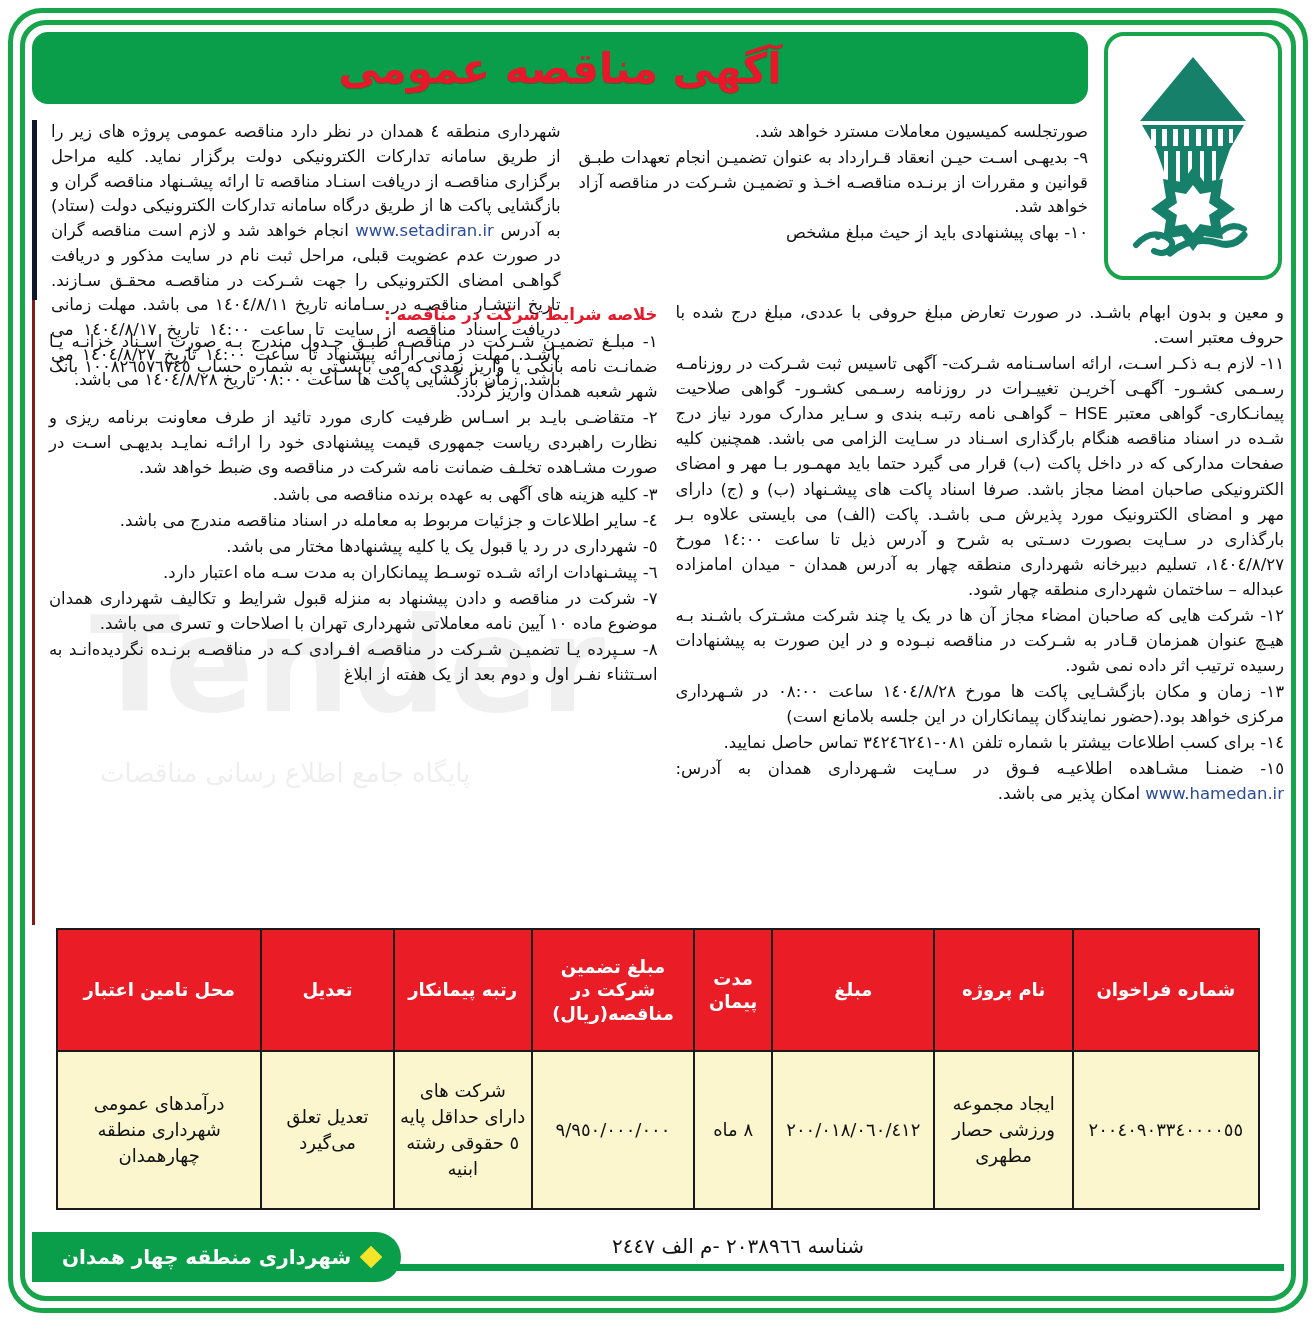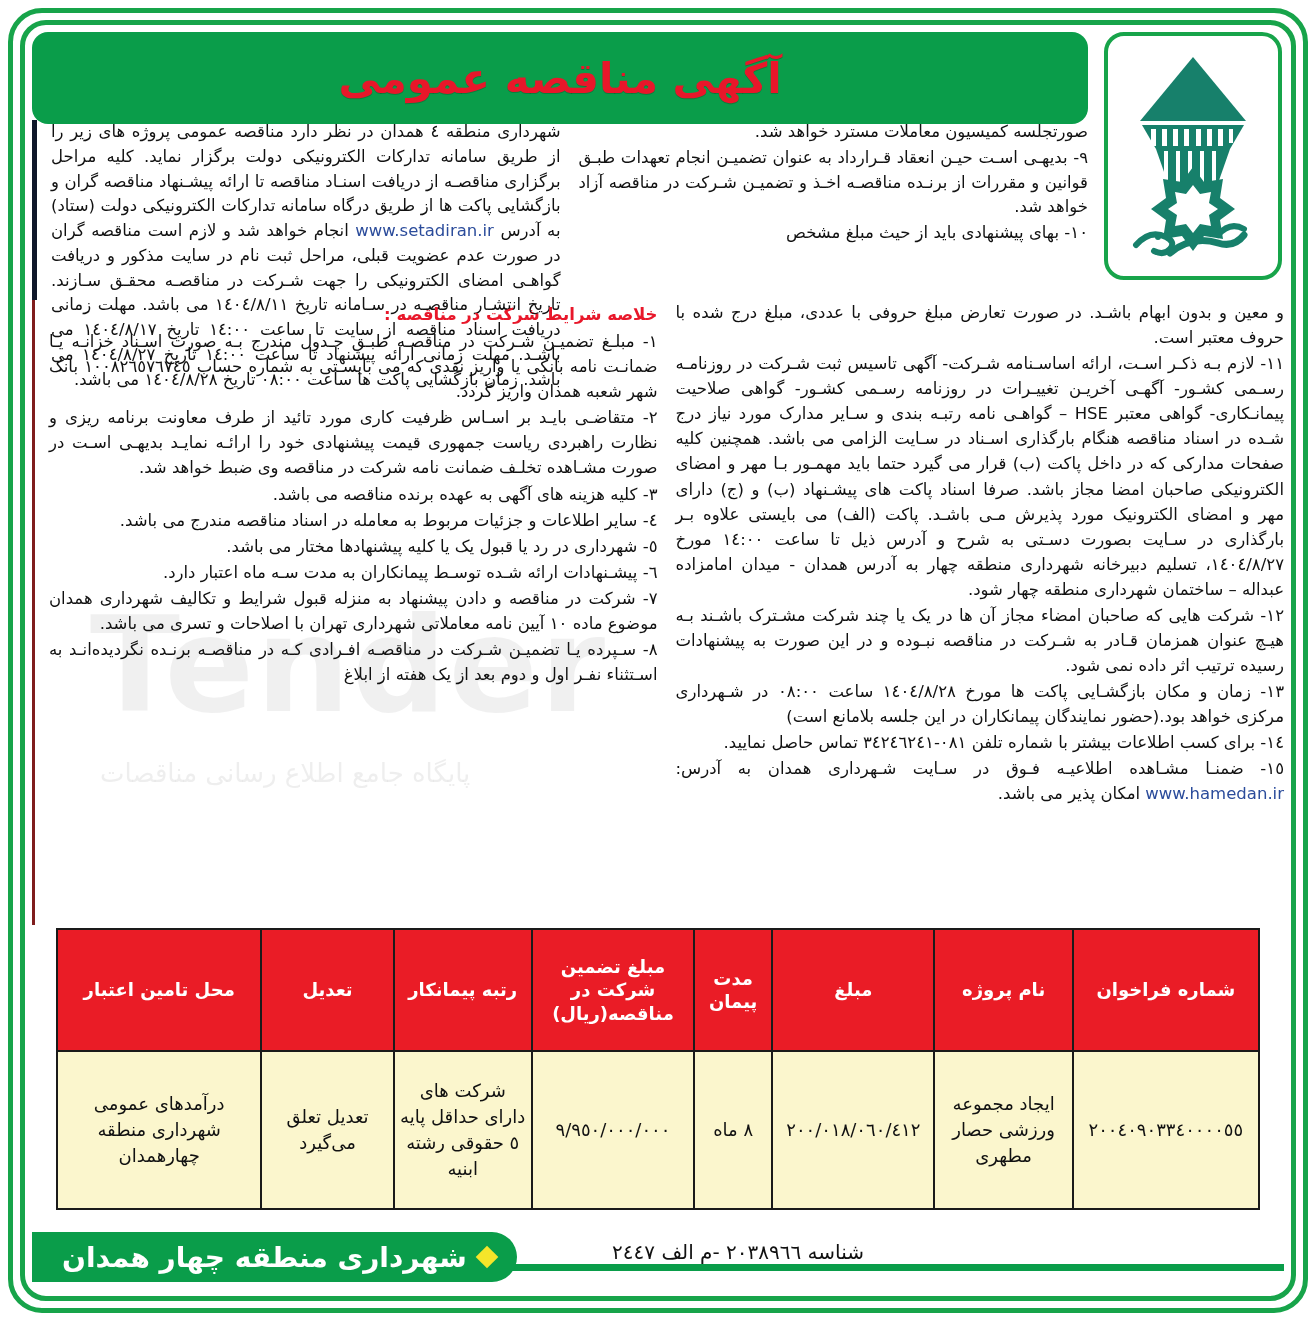--- a/index.html
+++ b/index.html
@@ -52,21 +52,21 @@
     align-items: center;
     justify-content: center;
     background: #fff;
   }
   .logo-svg { width: 150px; height: 215px; display:block; }
 
   .banner {
     position: absolute;
     right: 198px; top: 4px;
     left: 2px;
-    height: 92px;
+    height: 72px;
     background: #0a9d4a;
     border-radius: 16px;
     display: flex;
     align-items: center;
     justify-content: center;
   }
   .banner-title {
     color: #e8172a;
     font-size: 42px;
     font-weight: bold;
@@ -183,27 +183,27 @@
     direction: rtl;
   }
   .footer-badge .diamond {
     width: 16px; height: 16px;
     background: #f5e52a;
     transform: rotate(45deg);
     flex: 0 0 auto;
   }
   .footer-badge .badge-text {
     color: #ffffff;
-    font-size: 28px;
+    font-size: 20px;
     font-weight: bold;
     white-space: nowrap;
   }
   .footer-id {
     position: absolute;
-    right: 420px; top: 16px;
+    right: 420px; top: 10px;
     font-size: 20px;
     color: #111;
     direction: rtl;
     white-space: nowrap;
   }
 
   
   .watermark {
     position: absolute;
     left: 60px; top: 560px;

